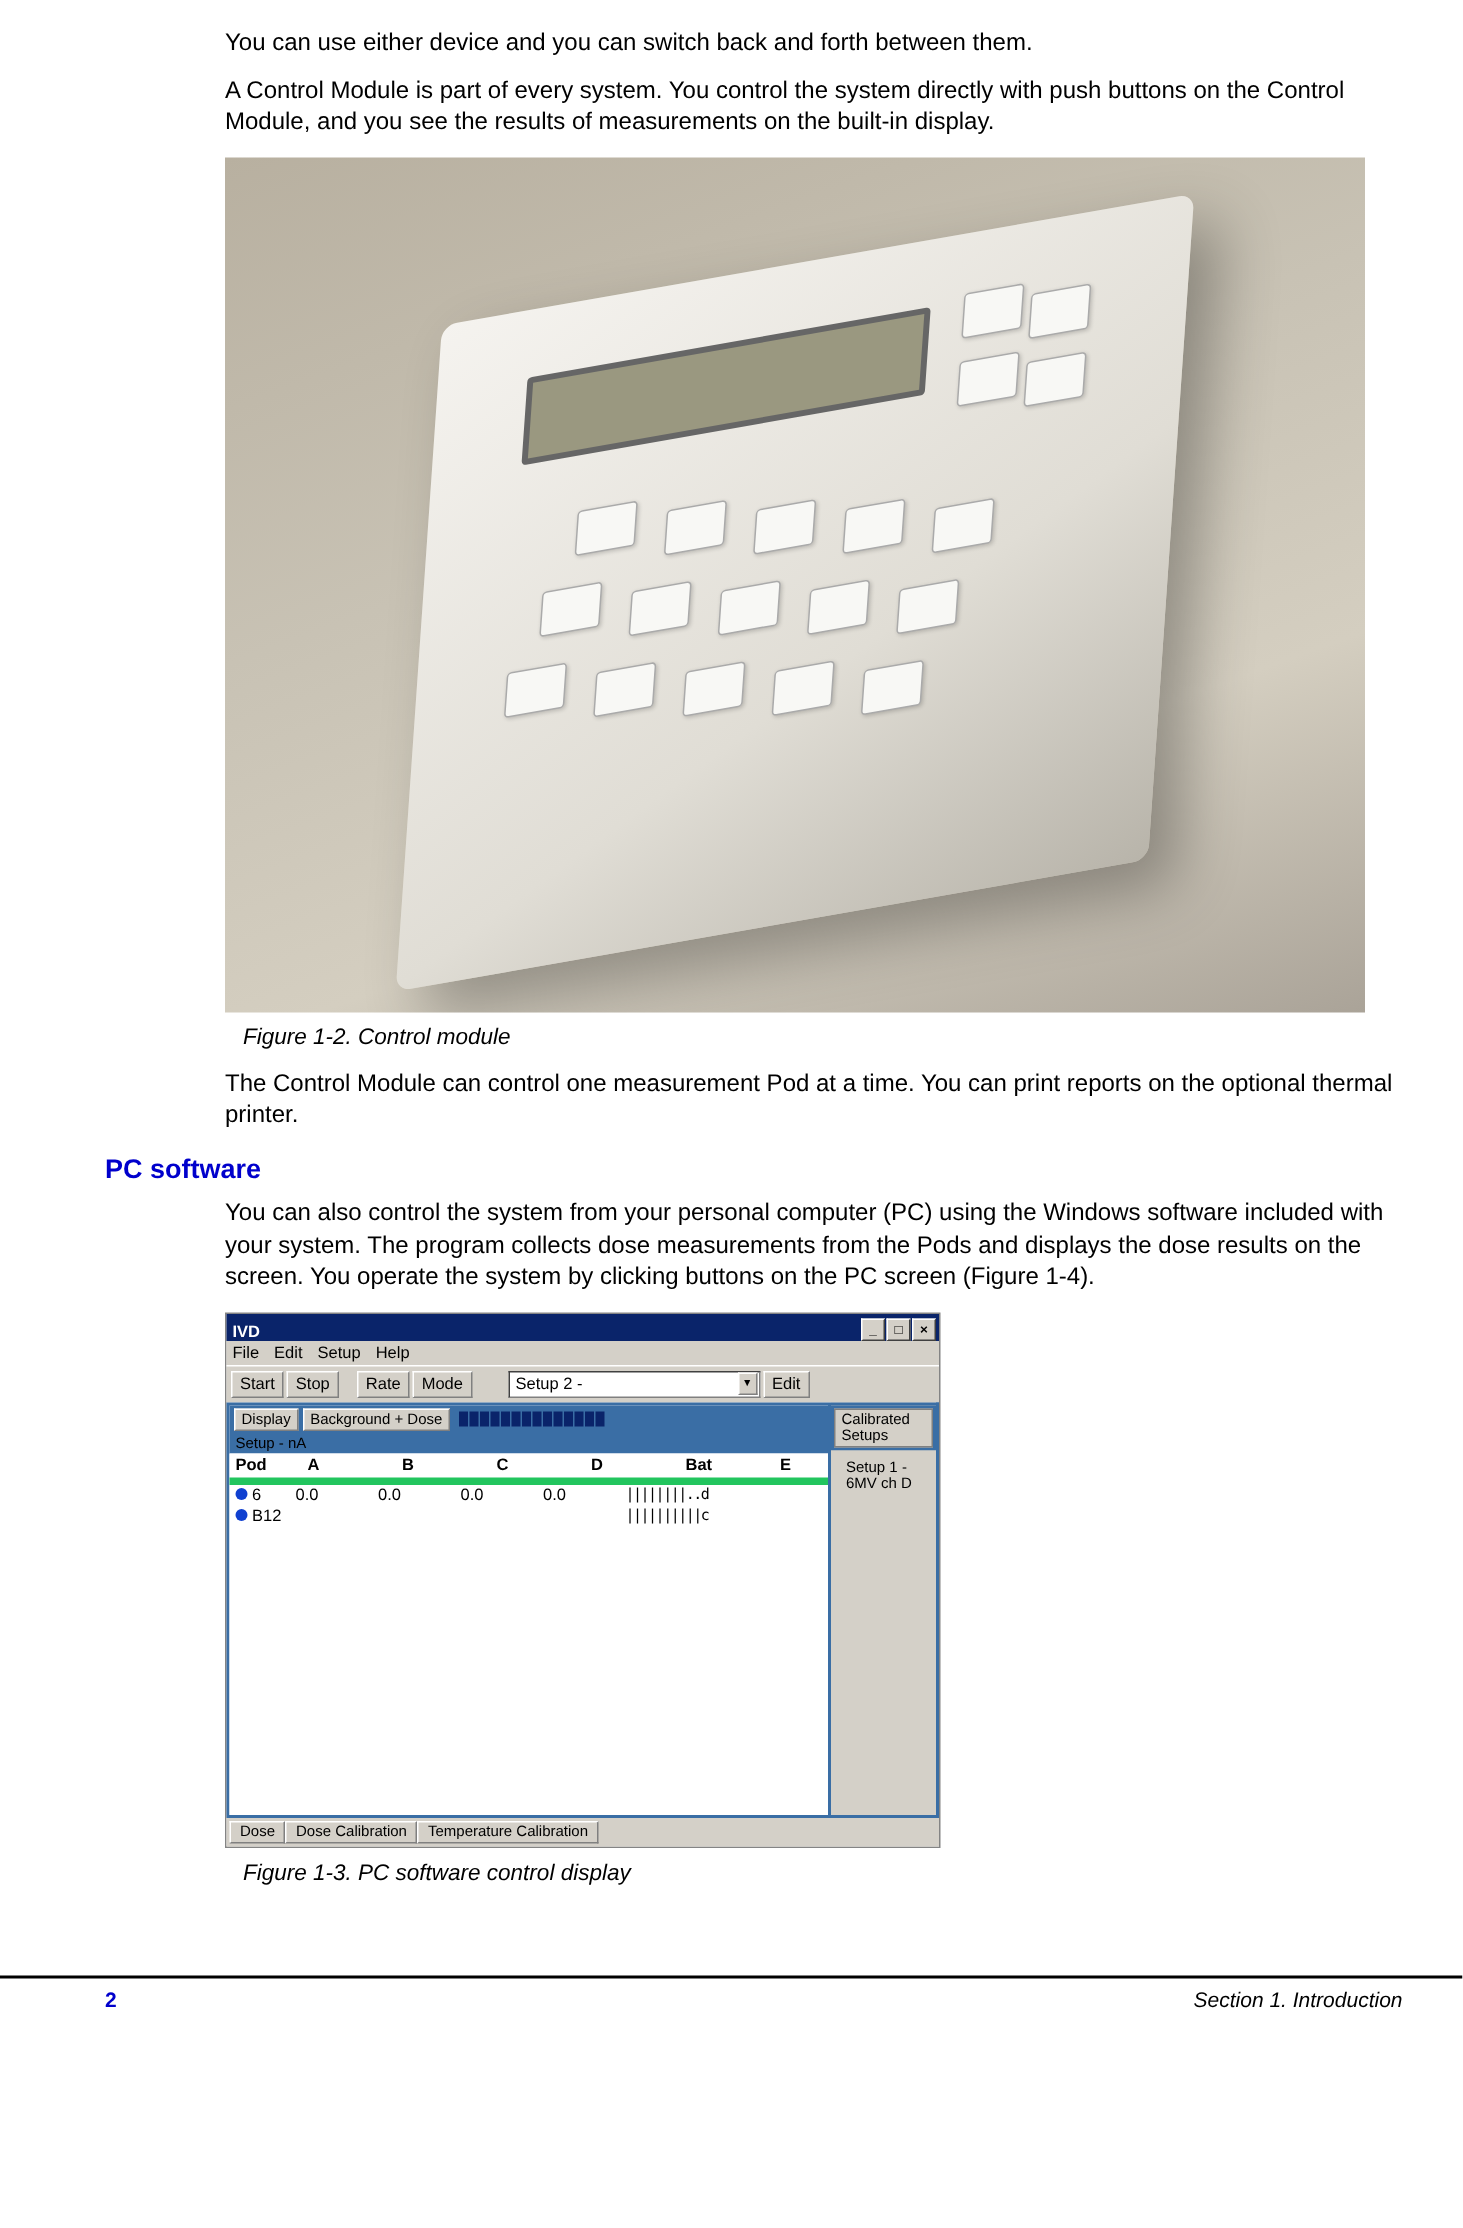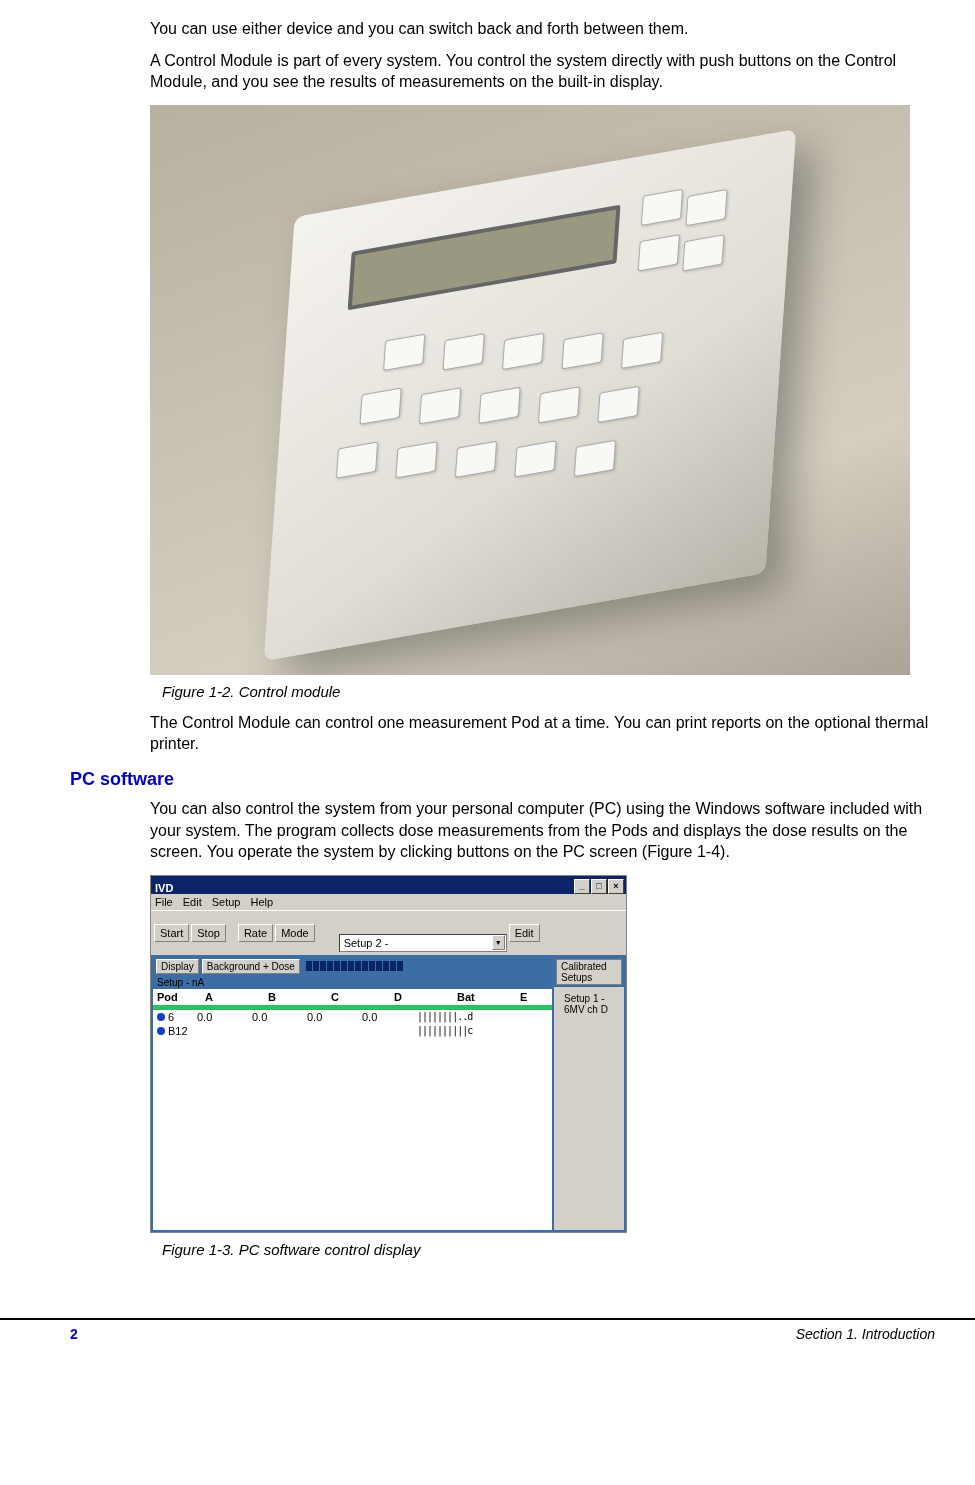--- a/index.html
+++ b/index.html
@@ -81,21 +81,21 @@
   .sw-tbtn { width:14px;height:13px;background:#d4d0c8;border:1px solid #fff;
     border-right-color:#404040;border-bottom-color:#404040;font-size:9px;
     display:flex;align-items:center;justify-content:center;color:#000;line-height:1;}
   .sw-menubar { background:#d4d0c8; padding:2px 4px; display:flex; gap:10px;}
   .sw-menubar span { font-size:11px;}
   .sw-toolbar { background:#d4d0c8; padding:3px; display:flex; align-items:center; gap:2px; border-top:1px solid #fff;}
   .sw-btn { background:#d4d0c8; border:1px solid #fff; border-right-color:#808080;
     border-bottom-color:#808080; padding:2px 5px; font-size:11px;}
   .sw-select { background:#fff; border:1px solid #808080; border-top-color:#404040;
     border-left-color:#404040; width:150px; height:16px; padding:0 12px 0 4px;
-    font-size:11px; display:flex; align-items:center; position:relative;margin-top:20px;}
+    font-size:11px; display:flex; align-items:center; position:relative;}
   .sw-select::after{content:"▼"; position:absolute; right:1px; top:0; width:13px; height:15px;
     background:#d4d0c8; border:1px solid #fff; border-right-color:#808080;
     border-bottom-color:#808080; font-size:7px; display:flex; align-items:center;
     justify-content:center; box-sizing:border-box;}
   .sw-mainrow{display:flex;}
   .sw-left{flex:1; border:2px solid #3a6ea5; border-top-width:2px;}
   .sw-right{width:150px; border:2px solid #3a6ea5; border-left:none; background:#d4d0c8;}
   .sw-bar1{background:#3a6ea5; padding:2px 3px; display:flex; gap:3px; align-items:center;}
   .sw-smbtn{background:#d4d0c8;border:1px solid #fff;border-right-color:#808080;
     border-bottom-color:#808080;padding:1px 4px;font-size:10px;}
@@ -247,20 +247,25 @@
         </div>
         <div class="sw-right">
           <div class="sw-right-head">
             <div class="sw-right-title">Calibrated Setups</div>
           </div>
           <div class="sw-right-body">
             <div class="sw-right-item">Setup 1 - 6MV ch D</div>
           </div>
         </div>
       </div>
+      <div class="sw-tabs">
+        <div class="sw-tab">Dose</div>
+        <div class="sw-tab">Dose Calibration</div>
+        <div class="sw-tab">Temperature Calibration</div>
+      </div>
     </div>
     <div class="figure-caption">Figure 1-3. PC software control display</div>
   </div>
 </div>
 
 <div class="footer-bar"></div>
 <div class="footer-row">
   <span class="pg">2</span>
   <span class="sec">Section 1. Introduction</span>
 </div>

